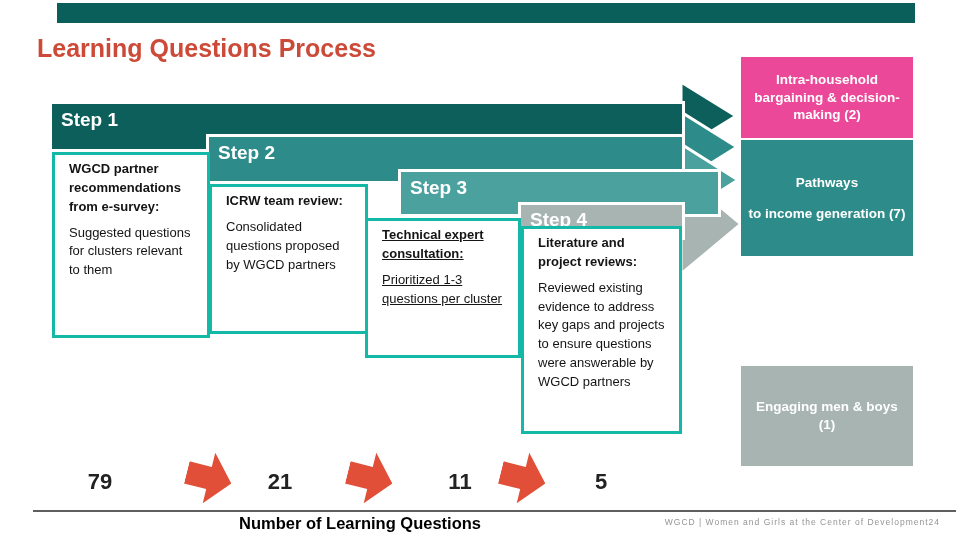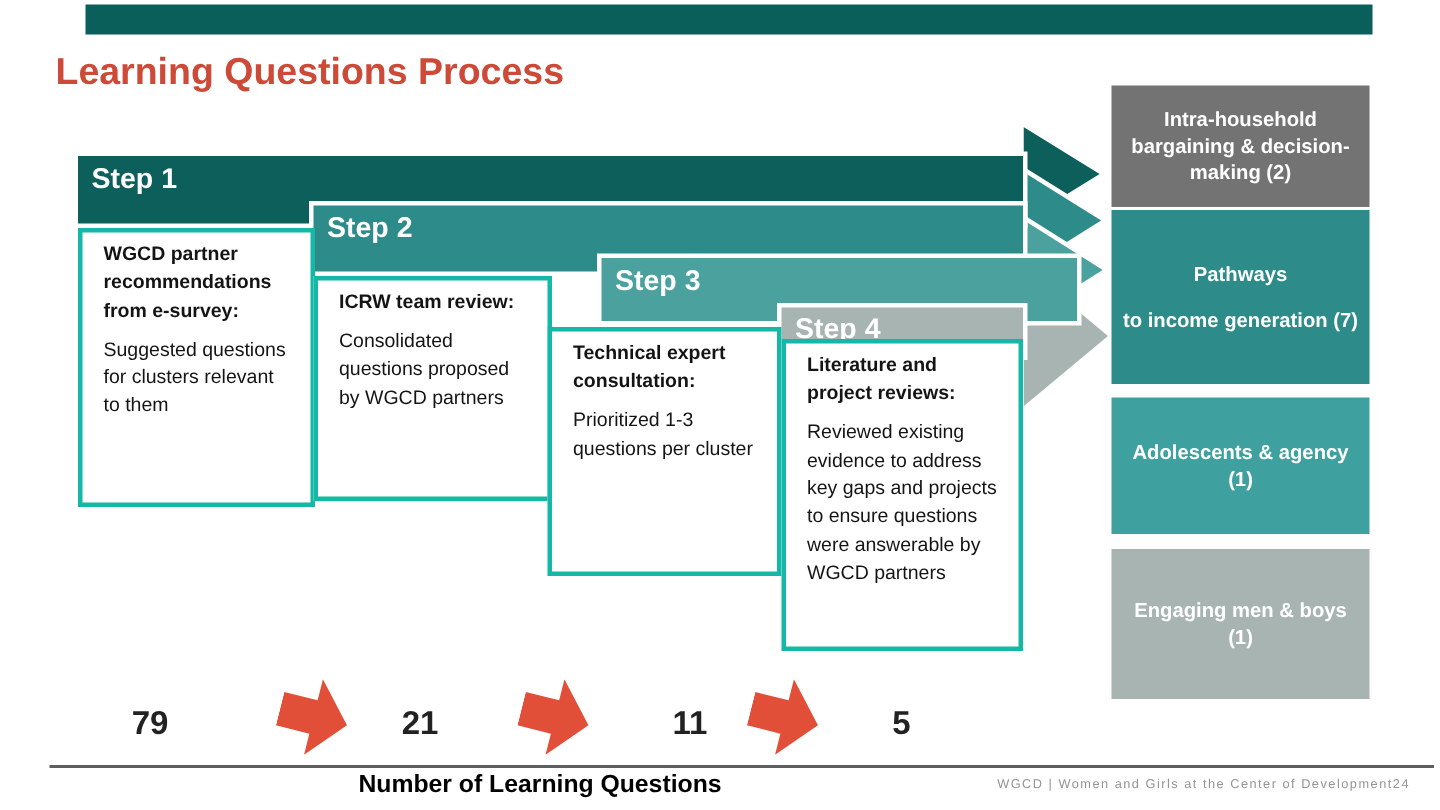--- a/index.html
+++ b/index.html
@@ -18,31 +18,31 @@
   .bar3{left:365px;top:172px;width:317px;height:42px;background:#4aa19e;z-index:3;margin-left:36px;}
   .bar4{left:521px;top:205px;width:161px;height:32px;background:#a7b4b1;z-index:4;padding-top:4px;}
 
   
   .cbox{position:absolute;background:#ffffff;border:3px solid #14b8a6;z-index:5;
         box-sizing:border-box;padding:5px 14px;font-size:13px;line-height:1.45;color:#141414;}
   .cbox .head{font-weight:bold;margin:0 0 7px 0;}
   .cbox .body{margin:0;}
   .cbox1{left:52px;top:152px;width:158px;height:186px;}
   .cbox2{left:209px;top:184px;width:159px;height:150px;}
-  .cbox3{left:365px;top:218px;width:156px;height:166px;}
+  .cbox3{left:365px;top:218px;width:156px;height:140px;text-decoration:underline;}
   .cbox4{left:521px;top:226px;width:161px;height:208px;}
 
   
   .chevrons{position:absolute;left:660px;top:75px;width:95px;height:210px;z-index:0;}
 
   
   .cat{position:absolute;left:741px;width:172px;color:#ffffff;font-weight:bold;font-size:13.5px;
        display:flex;flex-direction:column;align-items:center;justify-content:center;
        text-align:center;line-height:1.3;padding:4px 6px;box-sizing:border-box;z-index:5;}
-  .cat1{top:57px;height:81px;background:#737373;}
+  .cat1{top:57px;height:81px;background:#ec4899;}
   .cat2{top:140px;height:116px;background:#2d8c89;}
   .cat3{top:265px;height:91px;background:#3fa19f;}
   .cat4{top:366px;height:100px;background:#a7b4b1;}
   .cat2 .line2{margin-top:13px;}
 
   
   .count{position:absolute;top:469px;width:44px;text-align:center;font-size:22px;
          font-weight:bold;color:#222222;z-index:6;}
   .c1{left:78px;} .c2{left:258px;} .c3{left:438px;} .c4{left:579px;}
   .rarrow{position:absolute;width:46px;height:52px;background:#e14f38;z-index:6;
@@ -102,23 +102,20 @@
     <p class="body">Reviewed existing evidence to address key gaps and projects to ensure questions were answerable by WGCD partners</p>
   </div>
 
   <div class="cat cat1">
     <span>Intra-household bargaining &amp; decision-making (2)</span>
   </div>
   <div class="cat cat2">
     <span class="line1">Pathways</span>
     <span class="line2">to income generation (7)</span>
   </div>
-  <div class="cat cat3">
-    <span>Adolescents &amp; agency (1)</span>
-  </div>
   <div class="cat cat4">
     <span>Engaging men &amp; boys (1)</span>
   </div>
 
   <div class="count c1">79</div>
   <div class="rarrow ra1"></div>
   <div class="count c2">21</div>
   <div class="rarrow ra2"></div>
   <div class="count c3">11</div>
   <div class="rarrow ra3"></div>

